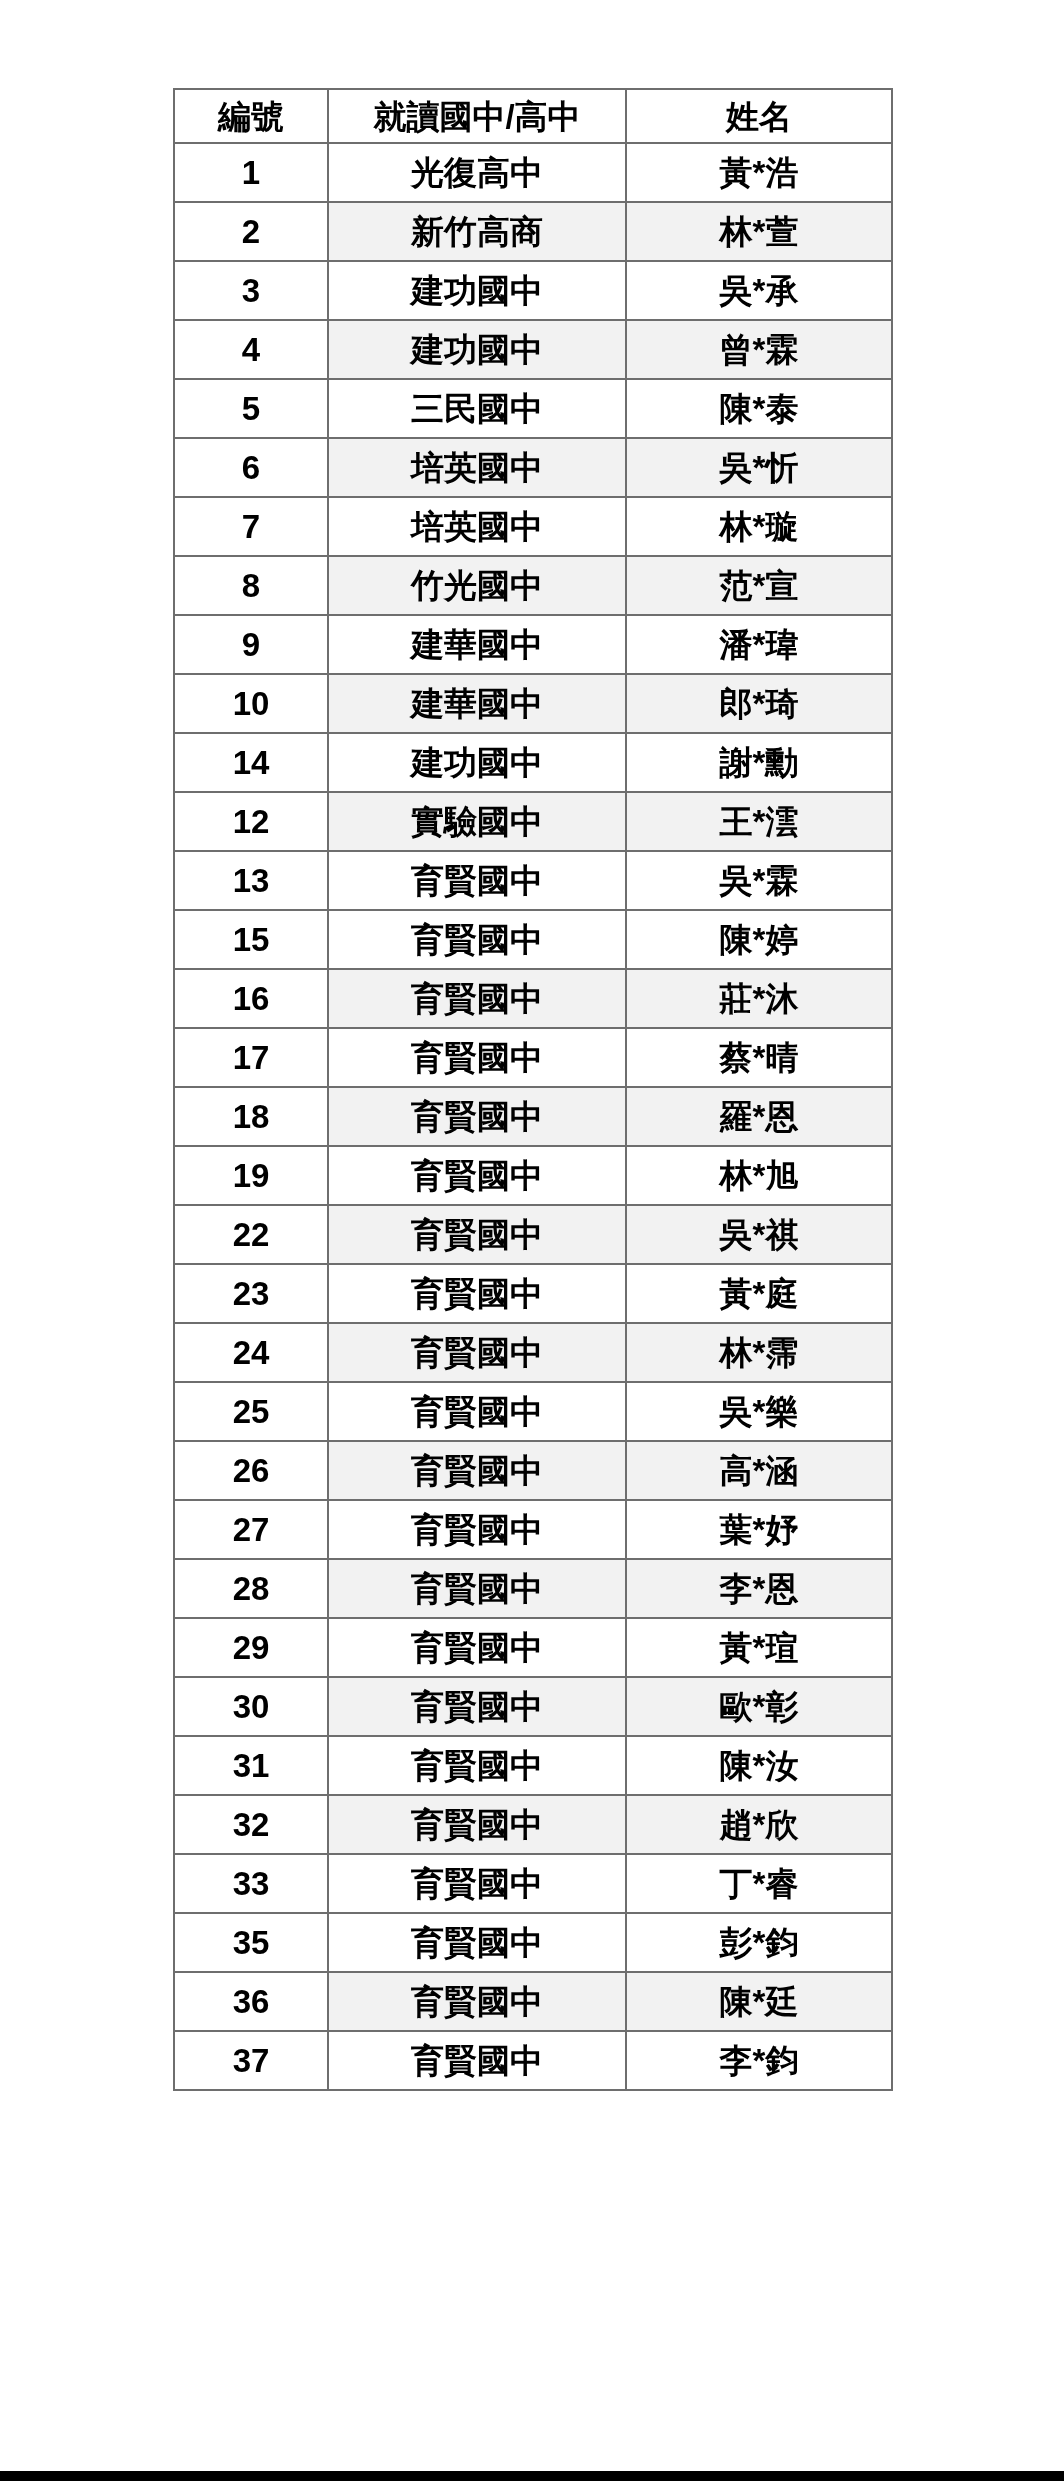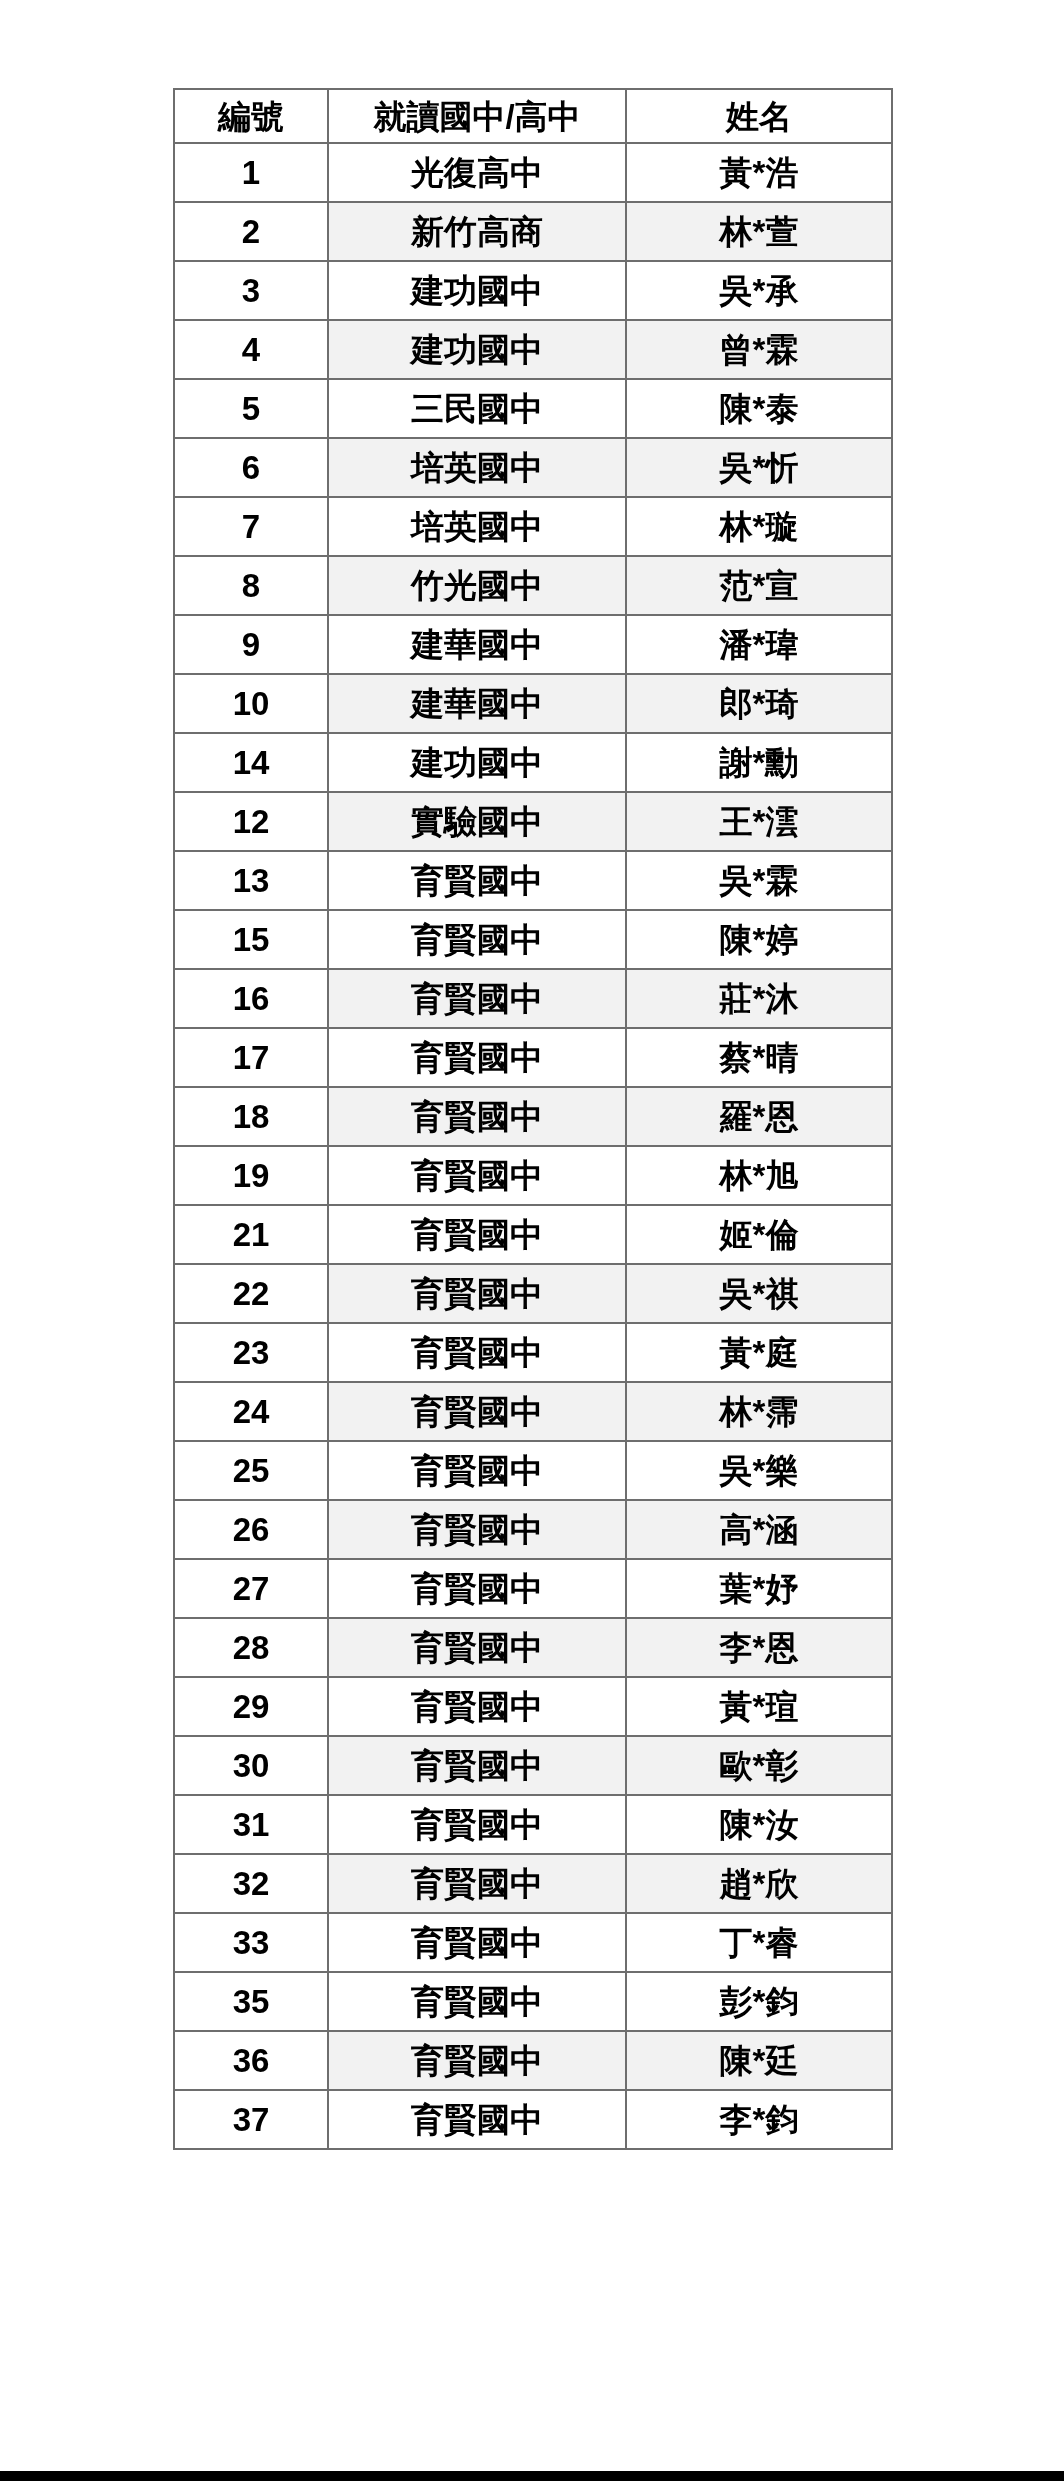--- a/index.html
+++ b/index.html
@@ -176,25 +176,20 @@
     <td class="stripe">羅*恩</td>
   </tr>
 
   <tr>
     <td>19</td>
     <td>育賢國中</td>
     <td>林*旭</td>
   </tr>
 
 
-  <tr>
-    <td>21</td>
-    <td>育賢國中</td>
-    <td>姬*倫</td>
-  </tr>
 
   <tr>
     <td>22</td>
     <td class="stripe">育賢國中</td>
     <td class="stripe">吳*祺</td>
   </tr>
 
   <tr>
     <td>23</td>
     <td>育賢國中</td>

